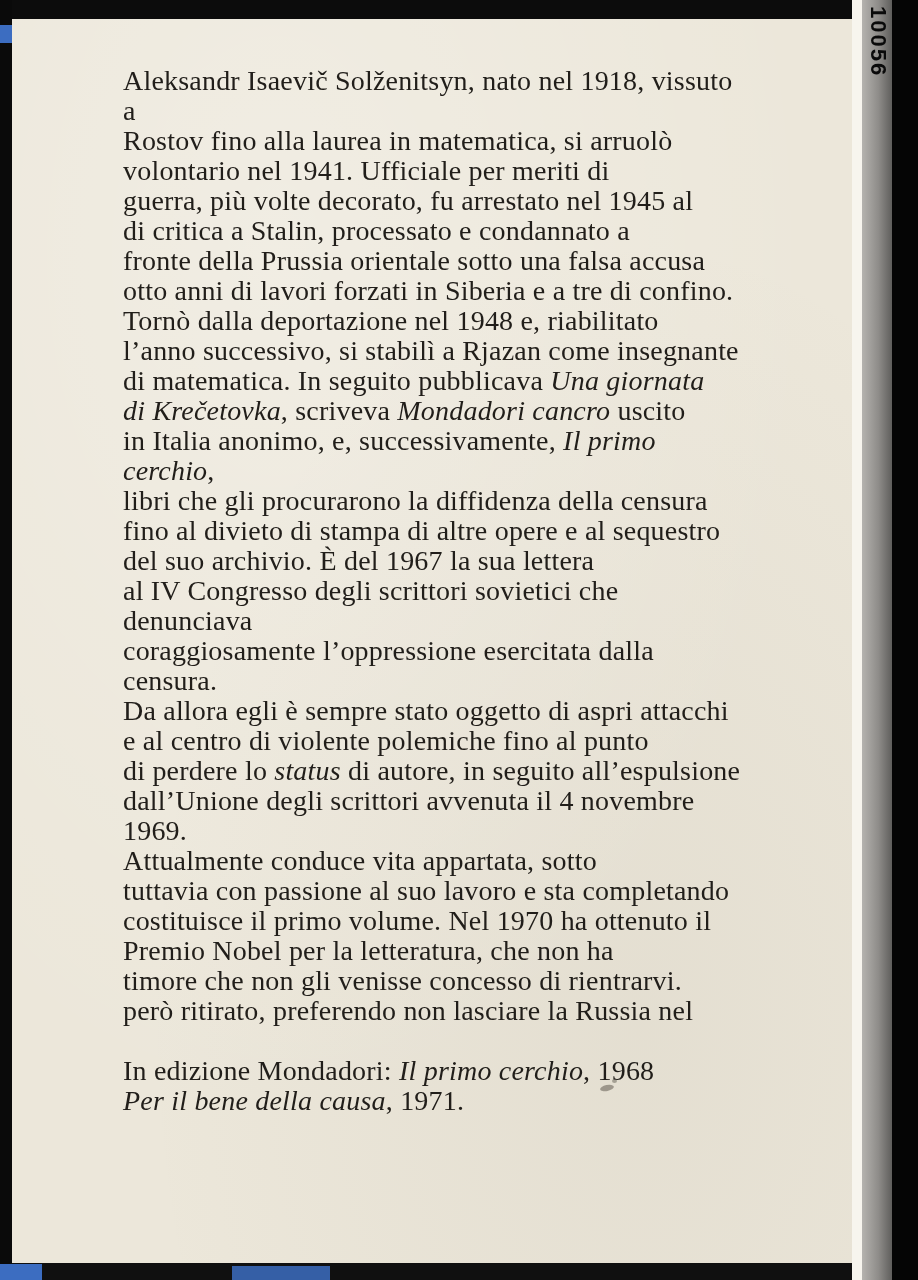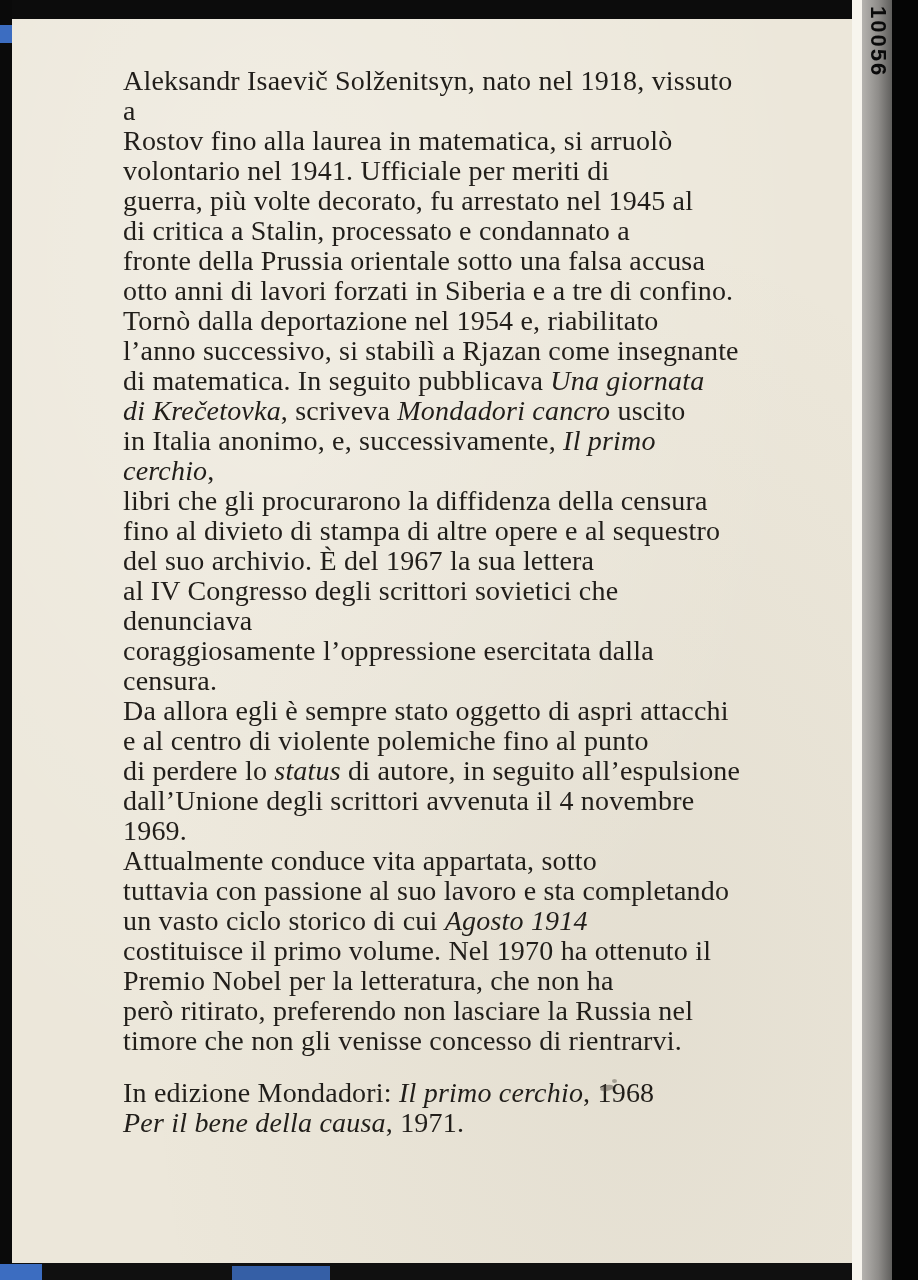--- a/index.html
+++ b/index.html
@@ -34,61 +34,60 @@
     font-weight:bold;font-size:22px;letter-spacing:2px;color:#0a0a0a;
     text-align:left;
   }
   
   .text-block{
     position:absolute;left:123px;top:66px;width:620px;
     font-size:28px;line-height:30px;color:#211e1a;
     letter-spacing:.2px;
   }
   .text-block i{font-style:italic;}
-  .edition-block{margin-top:22px;}
+  .edition-block{margin-top:30px;}
   .speck{position:absolute;left:600px;top:1085px;width:14px;height:6px;
     border-radius:50%;background:rgba(70,65,55,.45);transform:rotate(-12deg);}
   .speck2{position:absolute;left:612px;top:1079px;width:5px;height:4px;
     border-radius:50%;background:rgba(70,65,55,.4);}
 </style>
 </head>
 <body>
 
 <div class="scan-page">
 
   <div class="text-block">
     <div>
         <div><span>Aleksandr Isaevič Solženitsyn, nato nel 1918, vissuto a</span></div>
         <div><span>Rostov fino alla laurea in matematica, si arruolò</span></div>
         <div><span>volontario nel 1941. Ufficiale per meriti di</span></div>
         <div><span>guerra, più volte decorato, fu arrestato nel 1945 al</span></div>
         <div><span>di critica a Stalin, processato e condannato a</span></div>
         <div><span>fronte della Prussia orientale sotto una falsa accusa</span></div>
         <div><span>otto anni di lavori forzati in Siberia e a tre di confino.</span></div>
-        <div><span>Tornò dalla deportazione nel 1954 e, riabilitato</span></div>
+        <div><span>Tornò dalla deportazione nel 1948 e, riabilitato</span></div>
         <div><span>l’anno successivo, si stabilì a Rjazan come insegnante</span></div>
         <div><span>di matematica. In seguito pubblicava </span><i>Una giornata</i></div>
         <div><i>di Krečetovka</i><span>, scriveva </span><i>Mondadori cancro</i><span> uscito</span></div>
         <div><span>in Italia anonimo, e, successivamente, </span><i>Il primo cerchio</i><span>,</span></div>
         <div><span>libri che gli procurarono la diffidenza della censura</span></div>
         <div><span>fino al divieto di stampa di altre opere e al sequestro</span></div>
         <div><span>del suo archivio. È del 1967 la sua lettera</span></div>
         <div><span>al IV Congresso degli scrittori sovietici che denunciava</span></div>
         <div><span>coraggiosamente l’oppressione esercitata dalla censura.</span></div>
         <div><span>Da allora egli è sempre stato oggetto di aspri attacchi</span></div>
         <div><span>e al centro di violente polemiche fino al punto</span></div>
         <div><span>di perdere lo </span><i>status</i><span> di autore, in seguito all’espulsione</span></div>
         <div><span>dall’Unione degli scrittori avvenuta il 4 novembre 1969.</span></div>
         <div><span>Attualmente conduce vita appartata, sotto</span></div>
         <div><span>tuttavia con passione al suo lavoro e sta completando</span></div>
-        <div><span>un vasto ciclo storico di cui </span><i>Agosto 1914</i></div>
         <div><span>costituisce il primo volume. Nel 1970 ha ottenuto il</span></div>
         <div><span>Premio Nobel per la letteratura, che non ha</span></div>
+        <div><span>timore che non gli venisse concesso di rientrarvi.</span></div>
         <div><span>però ritirato, preferendo non lasciare la Russia nel</span></div>
-        <div><span>timore che non gli venisse concesso di rientrarvi.</span></div>
       </div>
     <div class="edition-block">
         <div><span>In edizione Mondadori: </span><i>Il primo cerchio</i><span>, 1968</span></div>
         <div><i>Per il bene della causa</i><span>, 1971.</span></div>
       </div>
   </div>
 
   <div class="speck"></div>
   <div class="speck2"></div>
 

